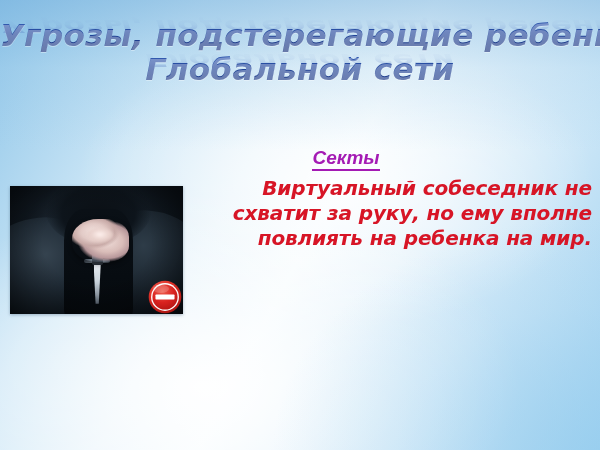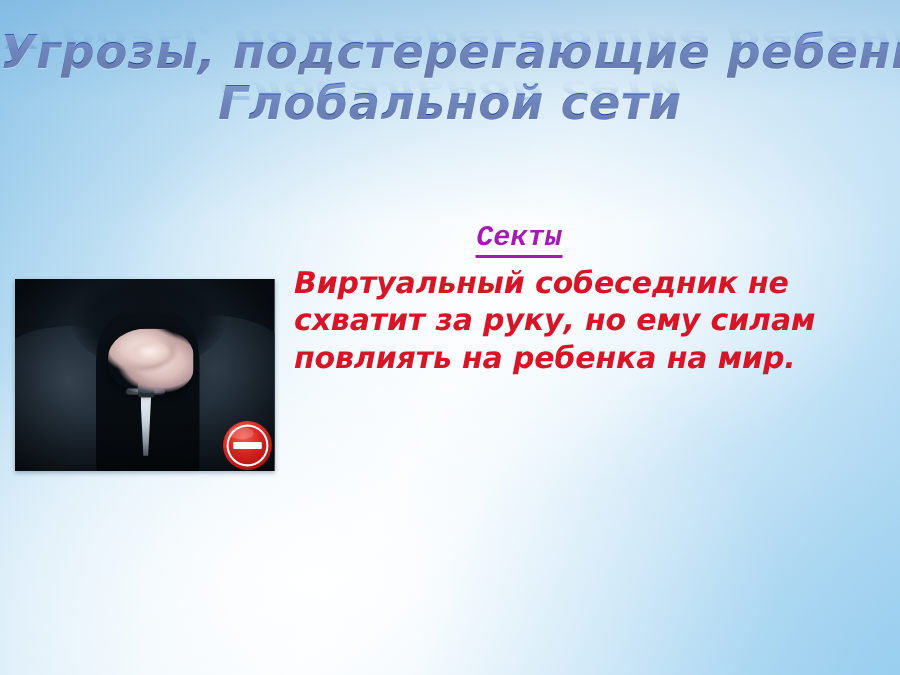--- a/index.html
+++ b/index.html
@@ -214,21 +214,21 @@
 
   
   .content {
     position: absolute;
     left: 196px;
     top: 146px;
     width: 396px;
     z-index: 5;
   }
   .subhead {
-    font-family: Liberation Mono, monospace;
+    font-family: Liberation Sans, sans-serif;
     font-style: italic;
     font-weight: bold;
     font-size: 19px;
     line-height: 24px;
     color: #a41bb4;
     text-align: center;
     margin: 0 0 6px 0;
     padding-right: 96px;
   }
   .subhead span {
@@ -236,21 +236,21 @@
     padding-bottom: 1px;
   }
   .body-text {
     margin: 0;
     font-family: "DejaVu Sans", sans-serif;
     font-style: italic;
     font-weight: bold;
     font-size: 20px;
     line-height: 25px;
     color: #d71526;
-    text-align: left;
+    text-align: right;
     letter-spacing: -0.1px;
   }
   .body-text .ln { display: block; white-space: nowrap; }
 </style>
 </head>
 <body>
 
 <div id="slide">
 
   <div class="title-reflect r1">Угрозы, подстерегающие ребенка в</div>
@@ -296,18 +296,18 @@
     <rect x="22" y="43" width="56" height="14" rx="2" fill="#ffffff"></rect>
     <ellipse cx="38" cy="26" rx="24" ry="12" fill="#ffffff" opacity="0.18"></ellipse>
   </svg>
 
   <div class="content">
     <div class="subhead">
       <span>Секты</span>
     </div>
     <div class="body-text">
       <span class="ln">Виртуальный собеседник не</span>
-      <span class="ln">схватит за руку, но ему силам</span>
+      <span class="ln">схватит за руку, но ему вполне</span>
       <span class="ln">повлиять на ребенка на мир.</span>
     </div>
   </div>
 
 </div>
 
 </body></html>

